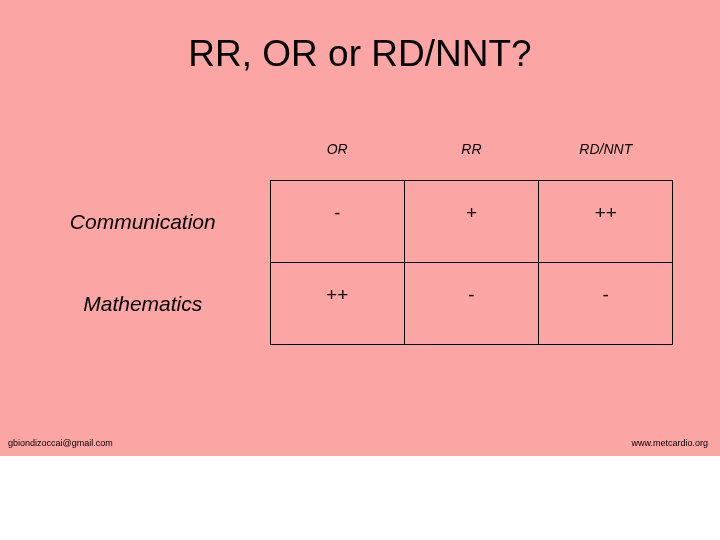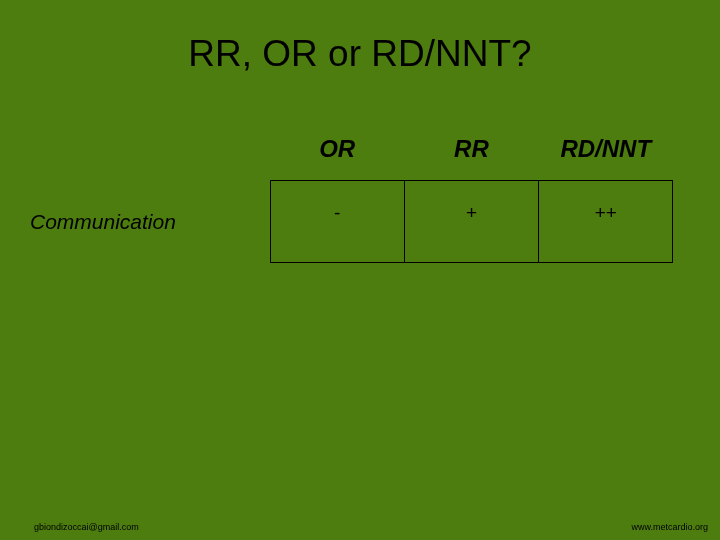--- a/index.html
+++ b/index.html
@@ -3,22 +3,22 @@
 <meta charset="utf-8">
 <style>
   html, body {
     margin: 0;
     padding: 0;
     background: #ffffff;
   }
   #slide {
     position: relative;
     width: 720px;
-    height: 540px;
-    background: #4d7c0f;
+    height: 456px;
+    background: #fca5a5;
     overflow: hidden;
     font-family: "Liberation Sans", sans-serif;
     color: #000000;
   }
 
   
   #slide-title {
     position: absolute;
     left: 0;
     top: 32px;
@@ -51,37 +51,37 @@
   table.matrix col.rowlabel-col { width: 240px; }
   table.matrix col.data-col     { width: 134.3px; }
 
   
   table.matrix thead th {
     border: none;
     padding: 0;
     height: 62px;
     vertical-align: middle;
     font-family: "Liberation Sans", sans-serif;
-    font-size: 24px;
+    font-size: 14px;
     font-style: italic;
-    font-weight: bold;
+    font-weight: normal;
     text-align: center;
     color: #000000;
   }
   table.matrix thead th.rowlabel-head {
     text-align: left;
   }
 
   
   table.matrix tbody th.rowlabel {
     border: none;
     padding: 0 14px 0 0;
     height: 81px;
     vertical-align: middle;
-    text-align: left;
+    text-align: center;
     font-family: "Liberation Sans", sans-serif;
     font-size: 21px;
     font-style: italic;
     font-weight: normal;
     color: #000000;
     white-space: nowrap;
   }
 
   table.matrix tbody td.cell {
     border: 1px solid #000000;
@@ -104,21 +104,20 @@
   
   .footer-text {
     position: absolute;
     bottom: 8px;
     font-family: "Liberation Sans", sans-serif;
     font-size: 9px;
     font-style: normal;
     font-weight: normal;
     color: #000000;
     white-space: nowrap;
-    margin-left: 26px;
   }
   #footer-left  { left: 8px; }
   #footer-right { right: 12px; }
 </style>
 </head>
 <body>
 
 <div id="slide">
 
   <div id="slide-title">RR, OR or RD/NNT?</div>
@@ -148,20 +147,32 @@
           </td>
           <td class="cell">
             <span class="cellval">+</span>
           </td>
           <td class="cell">
             <span class="cellval">++</span>
           </td>
         </tr>
 
 
+        <tr>
+          <th class="rowlabel">Mathematics</th>
+          <td class="cell">
+            <span class="cellval">++</span>
+          </td>
+          <td class="cell">
+            <span class="cellval">-</span>
+          </td>
+          <td class="cell">
+            <span class="cellval">-</span>
+          </td>
+        </tr>
 
       </tbody>
     </table>
   </div>
 
   <div id="footer-left" class="footer-text">gbiondizoccai@gmail.com</div>
 
   <div id="footer-right" class="footer-text">www.metcardio.org</div>
 
 </div>

